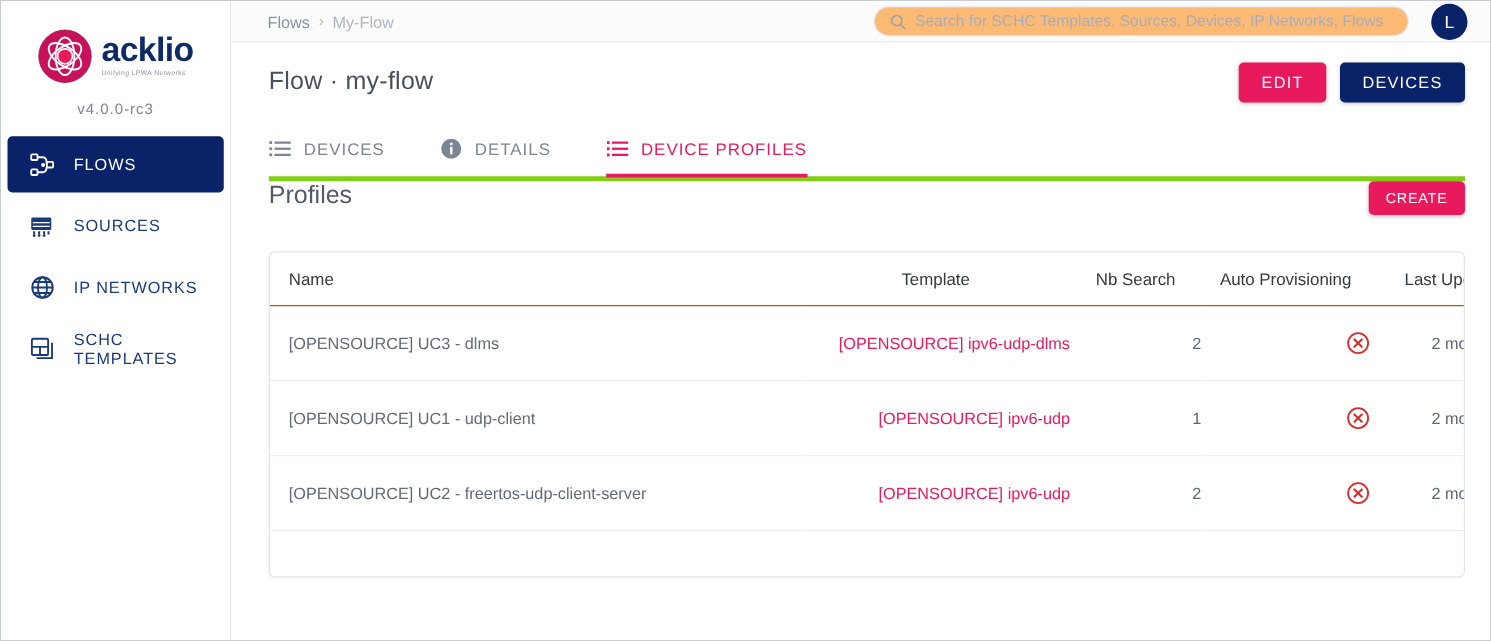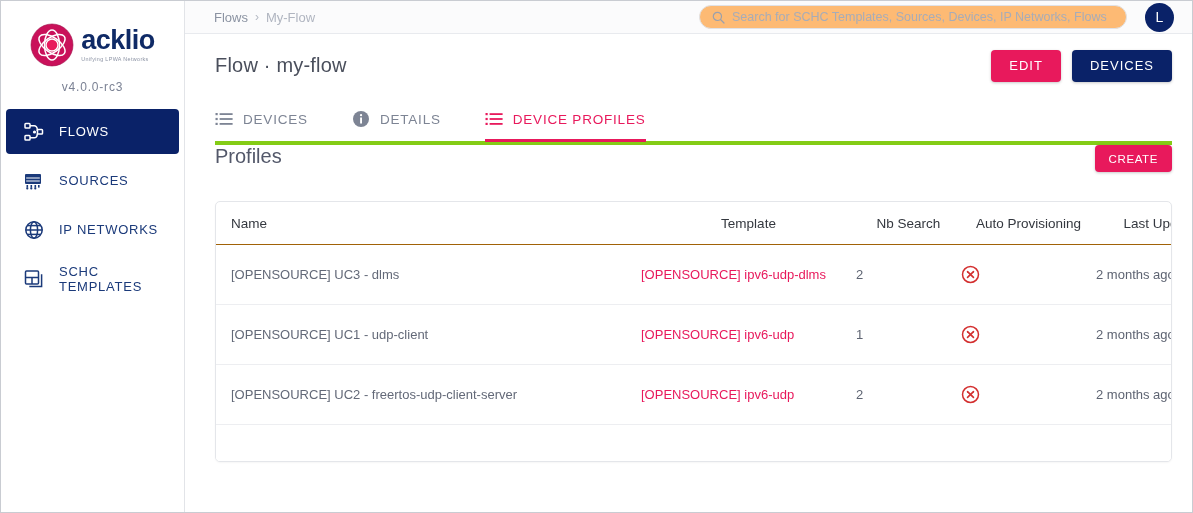--- a/index.html
+++ b/index.html
@@ -299,21 +299,21 @@
     text-align: center;
     padding: 14px 0 13px 0;
     border-bottom: 1px solid #a16207;
   }
 
   table.profiles th.col-name { text-align: left; padding-left: 15px; }
 
   table.profiles td {
     font-size: 13px;
     color: #5e6472;
-    text-align: left;
+    text-align: right;
     padding: 20px 0 20px 0;
     border-bottom: 1px solid #edeef1;
   }
 
   table.profiles td.col-name {
     text-align: left;
     padding-left: 15px;
     color: #636978;
   }
 

